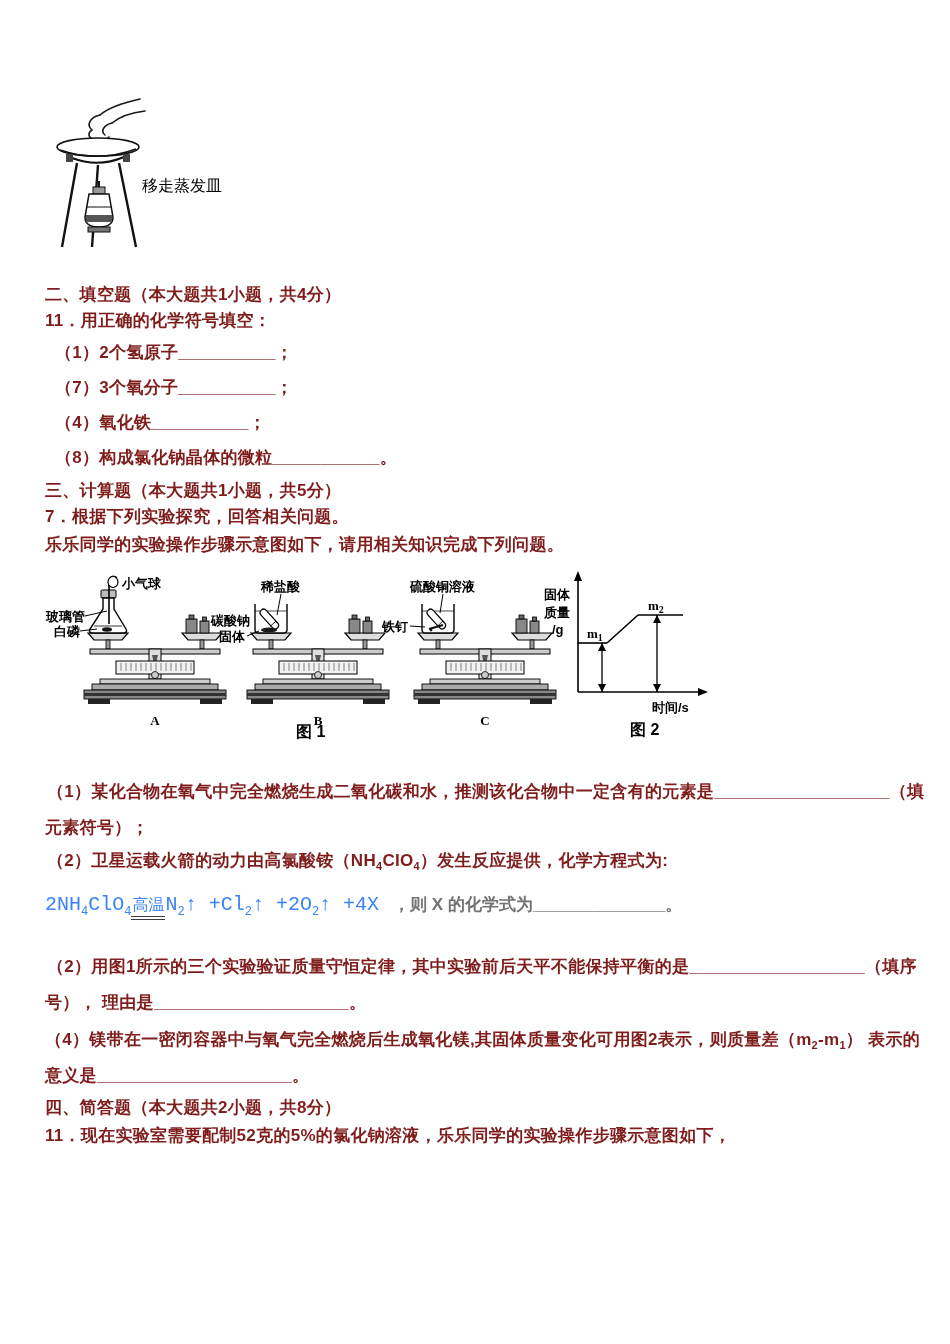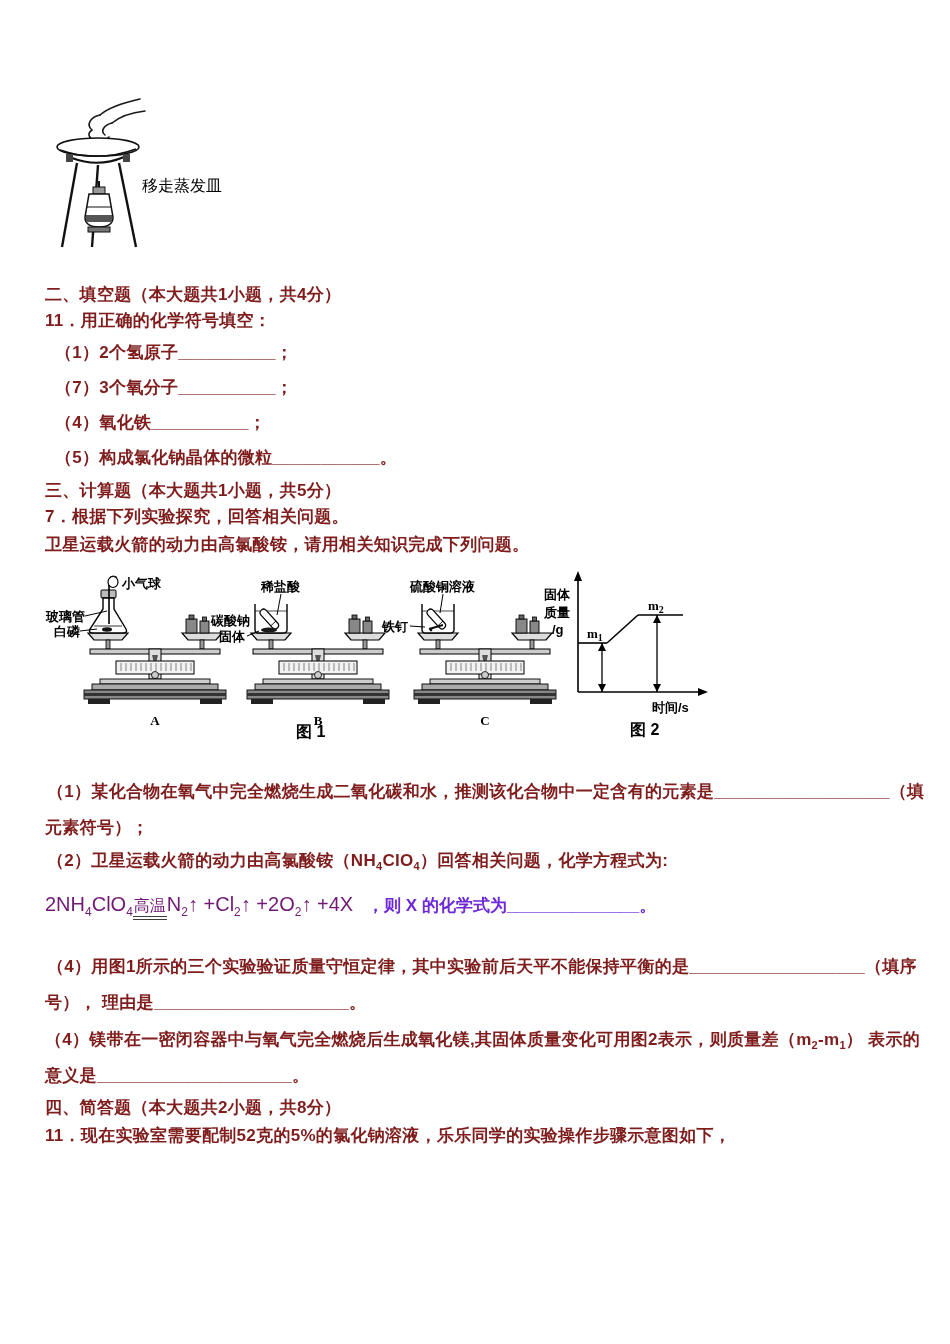--- a/index.html
+++ b/index.html
@@ -10,32 +10,32 @@
   }
   .line {
     position:absolute; font-size:17px; font-weight:700; white-space:nowrap;
     letter-spacing:.3px; color:#7f1d1d;
   }
   .line sub { font-size:11px; font-weight:700; }
   .caption { position:absolute; font-size:16px; font-weight:700; }
   .figlabel { position:absolute; font-size:16px; font-weight:400; }
   .eqline { position:absolute; white-space:nowrap; }
   .eq {
-    font-family:Liberation Sans, sans-serif; font-size:20px; color:#701a75;
+    font-family:Liberation Mono, monospace; font-size:20px; color:#3b82f6;
     font-weight:400;
     margin-top:22px;
   }
   .eq sub { font-size:12px; }
   .cond {
     display:inline-block; border-bottom:4px double #3d3d3d; font-size:16px;
     line-height:1.05; padding:0 1px 1px 1px;
   }
   .eqtail {
     font-family:"Liberation Sans", sans-serif; font-size:17px; font-weight:700;
-    color:#6d28d9; margin-left:14px;
+    color:#737373; margin-left:14px;
   }
   svg text {
     font-family:"Liberation Sans", sans-serif; font-size:13px; font-weight:700;
     fill:#000;
   }
   svg text.serif { font-family:"Liberation Serif", serif; }
 </style>
 </head>
 <body>
 
@@ -70,25 +70,25 @@
     <rect x="40" y="132" width="22" height="5" fill="#777" stroke="#111"></rect>
   </g>
 </svg>
 <div class="figlabel" style="left:142px;top:176px">移走蒸发皿</div>
 
 <div class="line" style="left:45px;top:283px">二、填空题（本大题共1小题，共4分）</div>
 <div class="line" style="left:45px;top:309px">11．用正确的化学符号填空：</div>
 <div class="line" style="left:55px;top:341px">（1）2个氢原子__________；</div>
 <div class="line" style="left:55px;top:376px">（7）3个氧分子__________；</div>
 <div class="line" style="left:55px;top:411px">（4）氧化铁__________；</div>
-<div class="line" style="left:55px;top:446px">（5）构成氯化钠晶体的微粒___________。</div>
+<div class="line" style="left:55px;top:446px">（8）构成氯化钠晶体的微粒___________。</div>
 
 <div class="line" style="left:45px;top:479px">三、计算题（本大题共1小题，共5分）</div>
 <div class="line" style="left:45px;top:505px">7．根据下列实验探究，回答相关问题。</div>
-<div class="line" style="left:45px;top:533px">卫星运载火箭的动力由高氯酸铵，请用相关知识完成下列问题。</div>
+<div class="line" style="left:45px;top:533px">乐乐同学的实验操作步骤示意图如下，请用相关知识完成下列问题。</div>
 
 <svg width="515" height="185" viewBox="0 0 515 185" style="position:absolute;left:45px;top:563px">
   <defs>
     <g id="balance">
       <path d="M8,58 L48,58 L42,65 L14,65 Z" fill="#ddd" stroke="#000" stroke-width="1.2"></path>
       <rect x="26" y="65" width="4" height="9" fill="#999" stroke="#000" stroke-width="0.8"></rect>
       <path d="M102,58 L142,58 L136,65 L108,65 Z" fill="#ddd" stroke="#000" stroke-width="1.2"></path>
       <rect x="120" y="65" width="4" height="9" fill="#999" stroke="#000" stroke-width="0.8"></rect>
       <rect x="10" y="74" width="130" height="5" fill="#ccc" stroke="#000" stroke-width="1"></rect>
       <rect x="69" y="74" width="12" height="30" fill="#ddd" stroke="#000" stroke-width="1"></rect>
@@ -192,26 +192,26 @@
   <text x="12" y="69" font-size="14">/g</text>
   <text class="serif" x="47" y="73" font-size="15"><tspan>m</tspan><tspan dy="3" font-size="10">1</tspan></text>
   <text class="serif" x="108" y="45" font-size="15"><tspan>m</tspan><tspan dy="3" font-size="10">2</tspan></text>
   <text x="112" y="147" font-size="15">时间/s</text>
 </svg>
 <div class="caption" style="left:630px;top:720px">图 2</div>
 
 <div class="line" style="left:47px;top:780px">（1）某化合物在氧气中完全燃烧生成二氧化碳和水，推测该化合物中一定含有的元素是__________________（填</div>
 <div class="line" style="left:45px;top:816px">元素符号）；</div>
 
-<div class="line" style="left:47px;top:849px"><span>（2）卫星运载火箭的动力由高氯酸铵（NH</span><sub>4</sub><span>CIO</span><sub>4</sub><span>）回答相关问题，化学方程式为:</span></div>
+<div class="line" style="left:47px;top:849px"><span>（2）卫星运载火箭的动力由高氯酸铵（NH</span><sub>4</sub><span>CIO</span><sub>4</sub><span>）发生反应提供，化学方程式为:</span></div>
 
 <div class="eqline" style="left:45px;top:893px">
   <span class="eq"><span>2NH</span><sub>4</sub><span>ClO</span><sub>4</sub><span class="cond">高温</span><span>N</span><sub>2</sub><span>↑ +Cl</span><sub>2</sub><span>↑ +2O</span><sub>2</sub><span>↑ +4X</span></span><span class="eqtail"><span>，则 X 的化学式为</span><span>______________</span><span>。</span></span>
 </div>
 
-<div class="line" style="left:47px;top:955px">（4）用图1所示的三个实验验证质量守恒定律，其中实验前后天平不能保持平衡的是__________________（填序</div>
+<div class="line" style="left:47px;top:955px">（2）用图1所示的三个实验验证质量守恒定律，其中实验前后天平不能保持平衡的是__________________（填序</div>
 <div class="line" style="left:45px;top:991px">号）， 理由是____________________。</div>
 
 <div class="line" style="left:45px;top:1028px"><span>（4）镁带在一密闭容器中与氧气完全燃烧后生成氧化镁,其固体质量变化可用图2表示，则质量差（m</span><sub>2</sub><span>-m</span><sub>1</sub><span>） 表示的</span></div>
 <div class="line" style="left:45px;top:1064px">意义是____________________。</div>
 
 <div class="line" style="left:45px;top:1096px">四、简答题（本大题共2小题，共8分）</div>
 <div class="line" style="left:45px;top:1124px">11．现在实验室需要配制52克的5%的氯化钠溶液，乐乐同学的实验操作步骤示意图如下，</div>
 
 </body></html>

